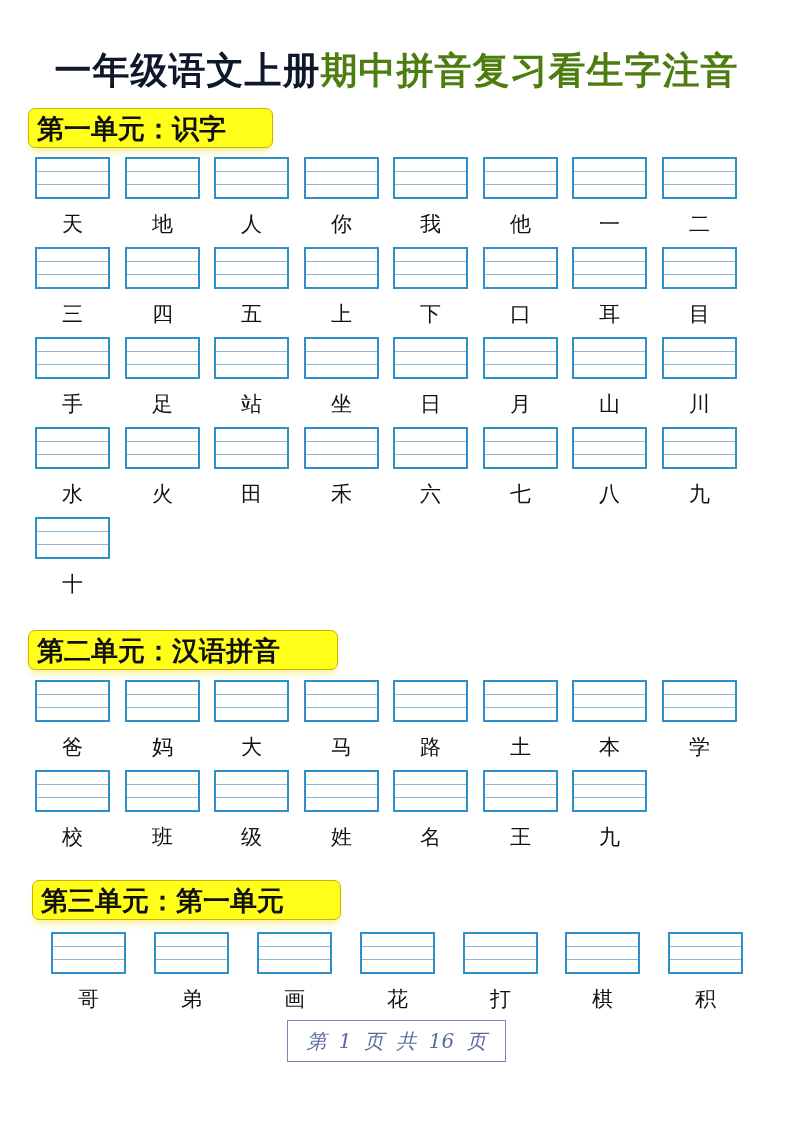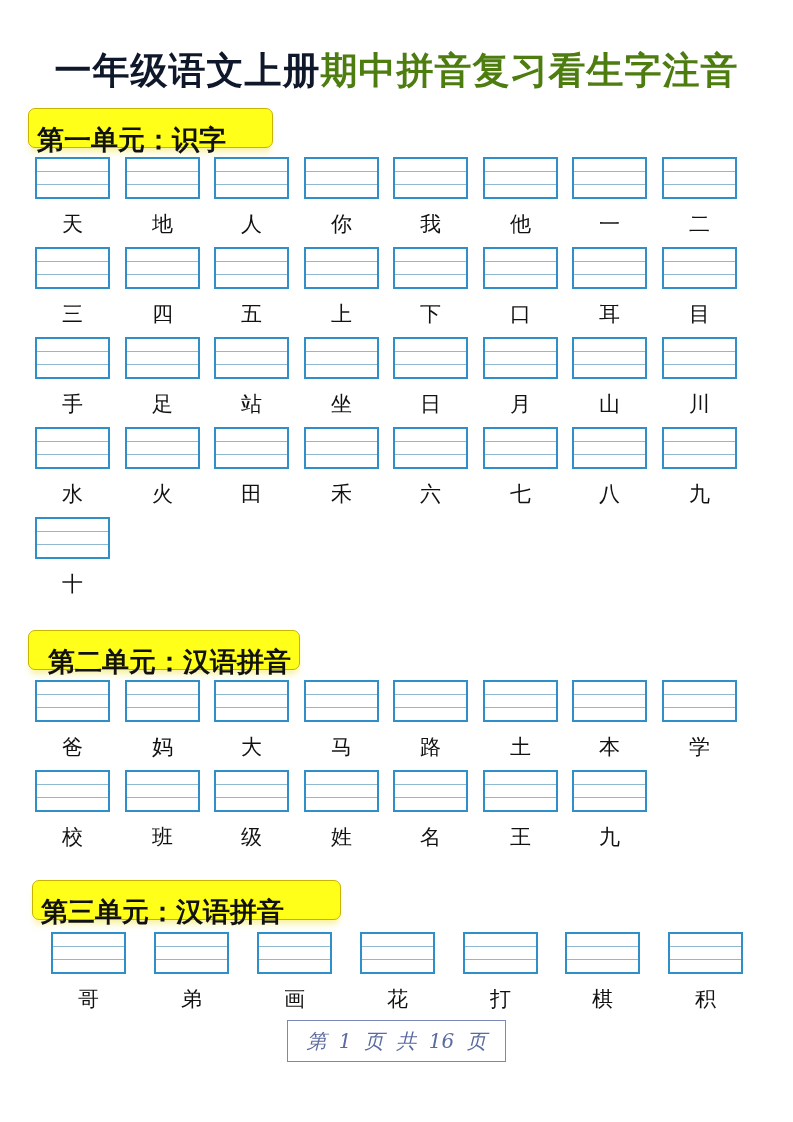--- a/index.html
+++ b/index.html
@@ -7,21 +7,21 @@
          font-family:"DejaVu Serif", "Liberation Serif", serif; }
   .title { position:absolute; top:46px; left:0; width:793px; text-align:center;
            font-size:37px; font-weight:bold; letter-spacing:1px; white-space:nowrap;
            font-family:"DejaVu Sans", sans-serif; }
   .title .black { color:#0f172a; }
   .title .red { color:#4d7c0f; }
   .section-header { position:absolute; height:40px; background:#ffff1a;
            border:1px solid #c8b400; border-radius:7px;
            box-shadow:0 6px 6px -2px rgba(240,230,80,0.55);
            font-family:"DejaVu Sans", sans-serif; font-weight:bold; font-size:27px;
-           color:#111; line-height:40px; padding:11px 8px; box-sizing:border-box; white-space:nowrap; }
+           color:#111; line-height:40px; padding:0 8px; box-sizing:border-box; white-space:nowrap; }
   .box { position:absolute; width:75px; height:42px; box-sizing:border-box;
          border:2px solid #2f8fc8; background:#fff; }
   .box .l1, .box .l2 { position:absolute; left:0; right:0; height:1px; background:#8fb8cf; }
   .box .l1 { top:12px; }
   .box .l2 { top:25px; }
   .char { position:absolute; width:75px; text-align:center; font-size:21px; color:#111;
           font-family:"DejaVu Serif", serif; }
   .footer { position:absolute; left:287px; top:1020px; width:219px; height:42px;
             box-sizing:border-box; border:1.5px solid #7b88b5; text-align:center;
             line-height:40px; color:#5b6aa0; font-size:20px; font-style:italic;
@@ -197,21 +197,21 @@
         <div class="l2"></div>
       </div>
       <div class="char" style="left: 662px; top: 480px;">九</div>
       <div class="box" style="left: 35px; top: 517px;">
         <div class="l1"></div>
         <div class="l2"></div>
       </div>
       <div class="char" style="left: 35px; top: 570px;">十</div>
     </div>
     <div>
-      <div class="section-header" style="left: 28px; top: 630px; width: 272px; text-align: right;">第二单元：汉语拼音</div>
+      <div class="section-header" style="left: 28px; top: 630px; width: 310px;">第二单元：汉语拼音</div>
       <div class="box" style="left: 35px; top: 680px;">
         <div class="l1"></div>
         <div class="l2"></div>
       </div>
       <div class="char" style="left: 35px; top: 733px;">爸</div>
       <div class="box" style="left: 125px; top: 680px;">
         <div class="l1"></div>
         <div class="l2"></div>
       </div>
       <div class="char" style="left: 125px; top: 733px;">妈</div>
@@ -275,21 +275,21 @@
         <div class="l2"></div>
       </div>
       <div class="char" style="left: 483px; top: 823px;">王</div>
       <div class="box" style="left: 572px; top: 770px;">
         <div class="l1"></div>
         <div class="l2"></div>
       </div>
       <div class="char" style="left: 572px; top: 823px;">九</div>
     </div>
     <div>
-      <div class="section-header" style="left: 32px; top: 880px; width: 309px;">第三单元：汉语拼音</div>
+      <div class="section-header" style="left: 32px; top: 880px; width: 309px;">第三单元：第一单元</div>
       <div class="box" style="left: 51px; top: 932px;">
         <div class="l1"></div>
         <div class="l2"></div>
       </div>
       <div class="char" style="left: 51px; top: 985px;">哥</div>
       <div class="box" style="left: 154px; top: 932px;">
         <div class="l1"></div>
         <div class="l2"></div>
       </div>
       <div class="char" style="left: 154px; top: 985px;">弟</div>

